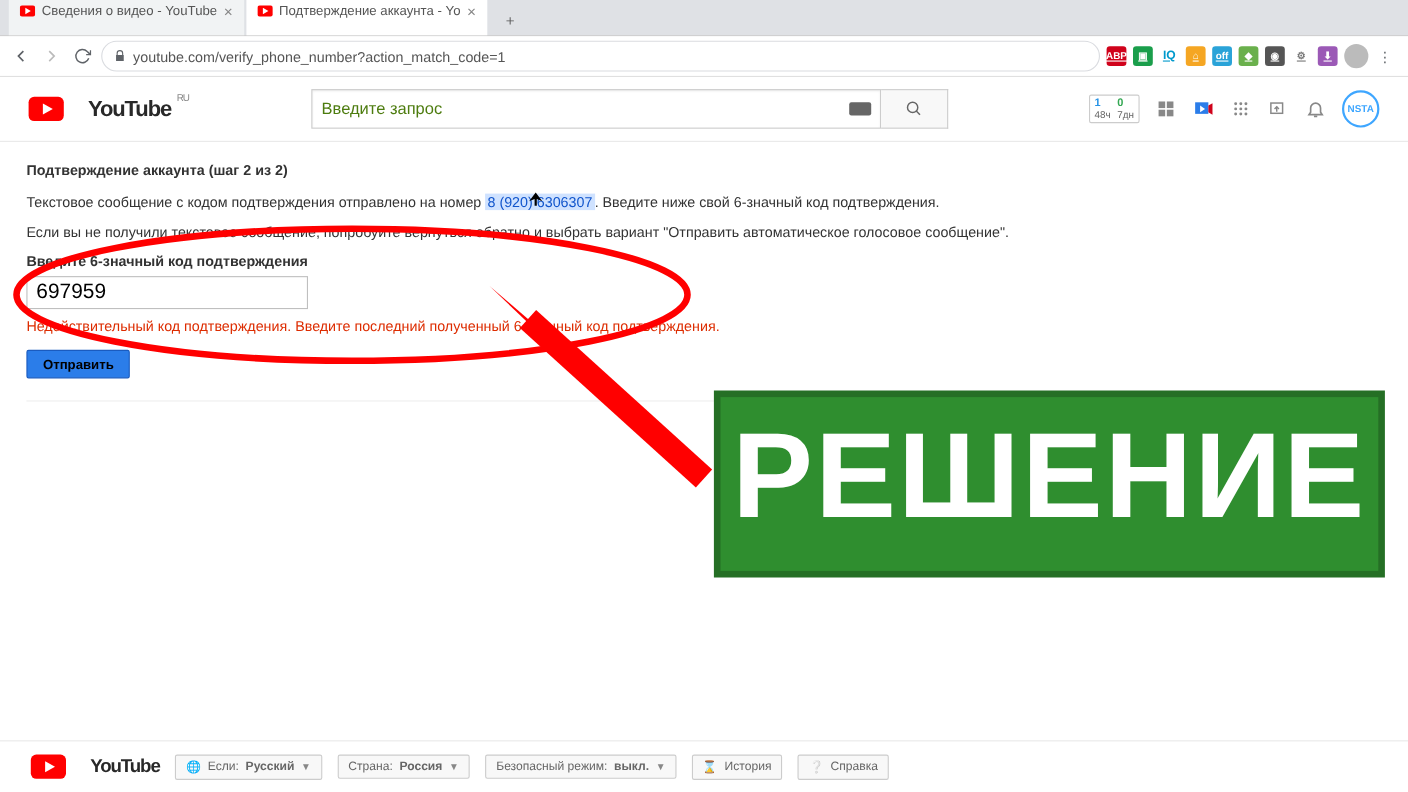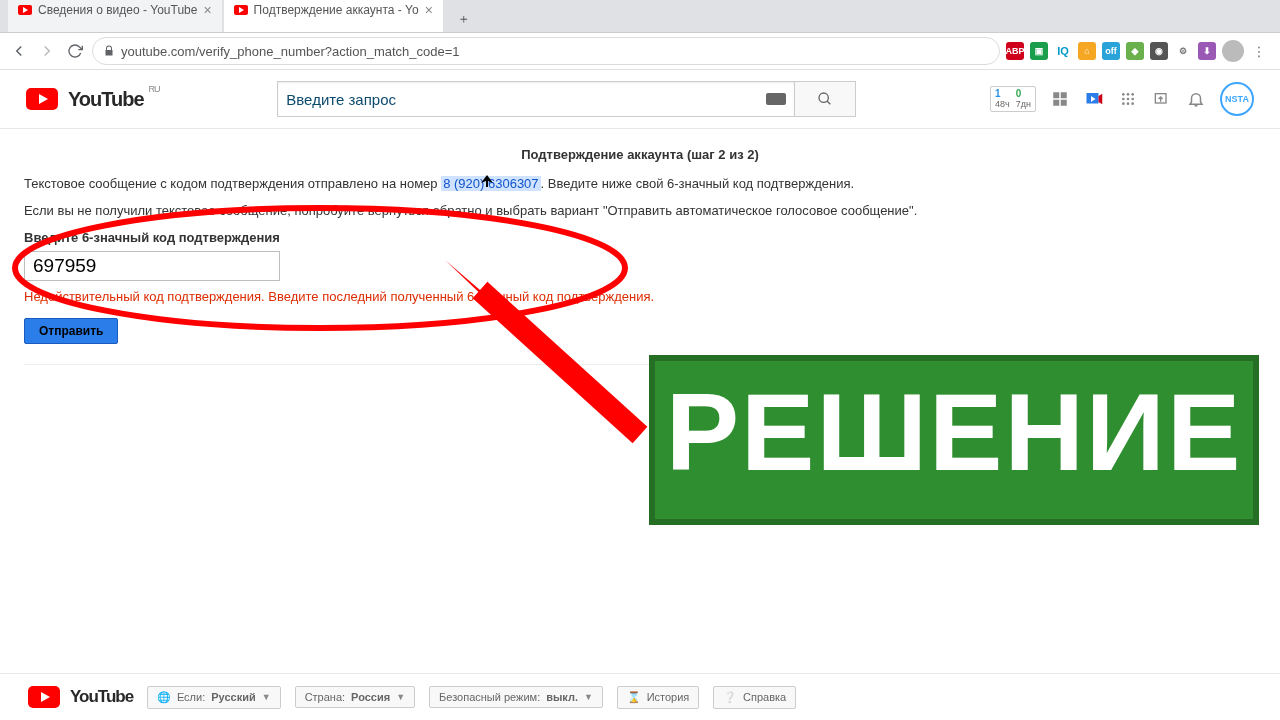--- a/index.html
+++ b/index.html
@@ -10,53 +10,53 @@
 .tab{display:flex;align-items:center;gap:6px;background:#f1f3f4;height:44px;padding:0 10px;border-top-left-radius:8px;border-top-right-radius:8px;min-width:180px;max-width:200px;margin-right:2px;font-size:12px;color:#555;position:relative;}
 .tab.active{background:#fff;}
 .tab .favicon{width:14px;height:14px;display:inline-flex;}
 .tab .title{flex:1;white-space:nowrap;overflow:hidden;text-overflow:ellipsis;}
 .tab .close{color:#888;font-size:14px;}
 .newtab{width:26px;height:26px;display:flex;align-items:center;justify-content:center;color:#555;margin-left:6px;}
 .addrrow{height:36px;background:#fff;display:flex;align-items:center;gap:6px;padding:0 8px;border-bottom:1px solid #e0e0e0;}
 .nav-icn{width:22px;height:22px;display:flex;align-items:center;justify-content:center;color:#5f6368;}
 .omnibox{flex:1;height:26px;border:1px solid #dadce0;border-radius:14px;display:flex;align-items:center;padding:0 10px;font-size:13px;color:#555;gap:6px;}
 .ext-icons{display:flex;align-items:center;gap:6px;padding-right:4px;}
-.ext-ic{width:18px;height:18px;border-radius:3px;display:flex;align-items:center;justify-content:center;font-size:9px;color:#fff;font-weight:bold;}
+.ext-ic{width:18px;height:18px;border-radius:3px;display:flex;align-items:center;justify-content:center;font-size:9px;color:#fff;font-weight:bold;text-decoration:underline;}
 .ext-ic.abp{background:#d0021b;}
 .ext-ic.shop{background:#1a9e4b;}
 .ext-ic.iq{background:transparent;color:#09c;font-size:11px;}
 .ext-ic.home{background:#f5a623;}
 .ext-ic.off{background:#2aa3d8;}
 .ext-ic.vpn{background:#6ab04c;}
 .ext-ic.rec{background:#555;}
 .ext-ic.gear{background:transparent;color:#777;}
 .ext-ic.dl{background:#9b59b6;}
 .avatar{width:22px;height:22px;border-radius:50%;background:#bbb;}
 .menu-dots{width:18px;color:#5f6368;text-align:center;}
 
 
 .yt-head{height:58px;border-bottom:1px solid #e8e8e8;display:flex;align-items:center;padding:0 26px;justify-content:space-between;}
-.yt-logo{display:flex;align-items:center;gap:8px;}
+.yt-logo{display:flex;align-items:center;gap:20px;}
 .yt-play{width:32px;height:22px;background:#ff0000;border-radius:5px;display:flex;align-items:center;justify-content:center;}
 .yt-play::before{content:"";border-left:9px solid #fff;border-top:5px solid transparent;border-bottom:5px solid transparent;margin-left:2px;}
 .yt-name{font-family:Arial;font-weight:bold;font-size:20px;letter-spacing:-1px;color:#282828;margin-left:2px;position:relative;}
 .yt-name .sup{position:absolute;top:-4px;right:-16px;font-size:9px;color:#888;font-weight:normal;}
 .searchbar{display:flex;align-items:center;}
-.searchbox{width:500px;height:30px;border:1px solid #ccc;padding:2px 8px;font-size:15px;color:#0c4a6e;display:flex;align-items:center;justify-content:space-between;box-shadow:inset 0 1px 2px rgba(0,0,0,.08);}
+.searchbox{width:500px;height:30px;border:1px solid #ccc;padding:2px 8px;font-size:15px;color:#4d7c0f;display:flex;align-items:center;justify-content:space-between;box-shadow:inset 0 1px 2px rgba(0,0,0,.08);}
 .kb-icn{width:20px;height:12px;background:#666;border-radius:2px;}
 .searchbtn{width:60px;height:34px;border:1px solid #ccc;border-left:none;background:#f8f8f8;display:flex;align-items:center;justify-content:center;color:#666;}
 .yt-actions{display:flex;align-items:center;gap:14px;}
 .stats-badge{border:1px solid #ccc;border-radius:2px;padding:2px 4px;font-size:9px;line-height:10px;color:#666;display:flex;gap:6px;}
 .stats-badge span b{color:#2793e6;font-size:10px;display:block;}
 .act-ic{width:20px;height:20px;color:#888;display:flex;align-items:center;justify-content:center;}
 .user-chip{width:30px;height:30px;border-radius:50%;border:2px solid #3ea6ff;display:flex;align-items:center;justify-content:center;color:#3ea6ff;font-size:9px;font-weight:bold;}
 
 
 .content{padding:18px 24px;position:relative;}
-.step-title{font-size:13px;font-weight:bold;margin-bottom:14px;text-align:center;}
+.step-title{font-size:13px;font-weight:bold;margin-bottom:14px;}
 .line{font-size:13px;margin-bottom:12px;}
 .phone{color:#1155cc;background:#cfe2ff;padding:0 2px;}
 .label{font-weight:bold;font-size:13px;margin-bottom:6px;}
 .code-input{width:238px;height:24px;border:1px solid #bfbfbf;padding:2px 8px;font-size:19px;margin-bottom:8px;}
 .error{color:#dd2c00;font-size:13px;margin-bottom:14px;}
 .submit{background:#2b7de9;color:#000000;border:1px solid #1a5bbf;padding:5px 14px;font-size:12px;font-weight:bold;border-radius:2px;cursor:pointer;}
 .divider{border-top:1px solid #eee;margin-top:20px;}
 
 
 .annot{position:absolute;left:0;top:0;width:1280px;height:720px;pointer-events:none;}

